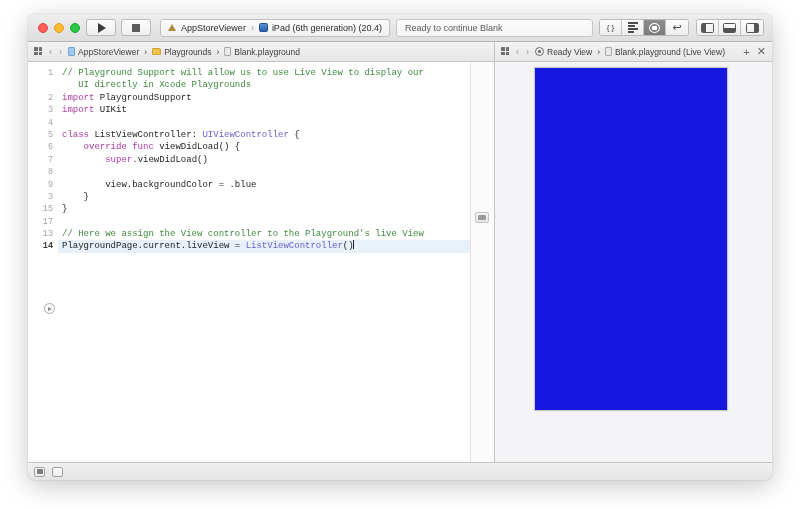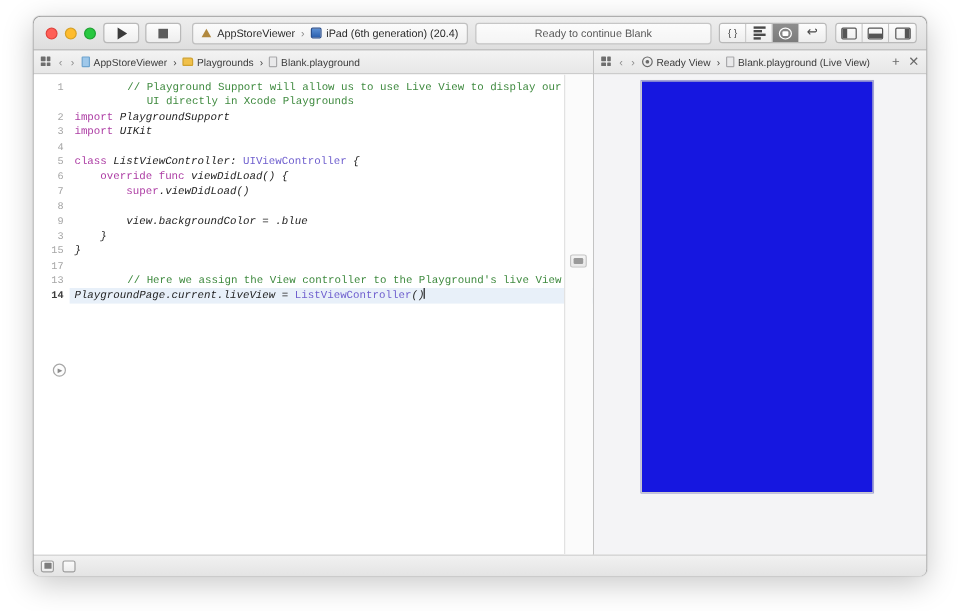--- a/index.html
+++ b/index.html
@@ -102,21 +102,20 @@
     margin: 0 6px;
     background: linear-gradient(#fcfcfc, #f4f4f4);
     border: 1px solid #c6c6c6;
     border-radius: 3px;
     display: flex; align-items: center;
     padding: 0 8px;
     font-size: 9px;
     color: #5a5a5a;
     max-width: 268px;
     overflow: hidden;
-    justify-content: center;
   }
 
   .tb-right { margin-left: auto; display: flex; align-items: center; gap: 7px; padding-right: 2px; }
   .seg {
     display: flex;
     height: 17px;
     border: 1px solid #b9b9b9;
     border-radius: 3px;
     overflow: hidden;
     background: #f1f1f1;
@@ -207,24 +206,24 @@
     padding-top: 5px;
     font-family: "Liberation Mono", monospace;
     font-size: 9px;
     line-height: 12.4px;
     color: #1d1d1d;
     white-space: pre;
     position: relative;
   }
   #code .row { height: 12.4px; padding-left: 4px; }
   #code .row.cur { background: #e8f0f9; }
-  .k-comment { color: #3f8a3f; margin-left: 44px; }
+  .k-comment { color: #3f8a3f; }
   .k-keyword { color: #ad3da4; }
   .k-type    { color: #6f5fce; }
-  .k-plain   { color: #1d1d1d; font-style: italic; }
+  .k-plain   { color: #1d1d1d; }
   .caret {
     display: inline-block;
     width: 1px; height: 9px;
     background: #1d1d1d;
     vertical-align: -1px;
     margin-left: -1px;
   }
 
   #results-sidebar {
     position: absolute;

